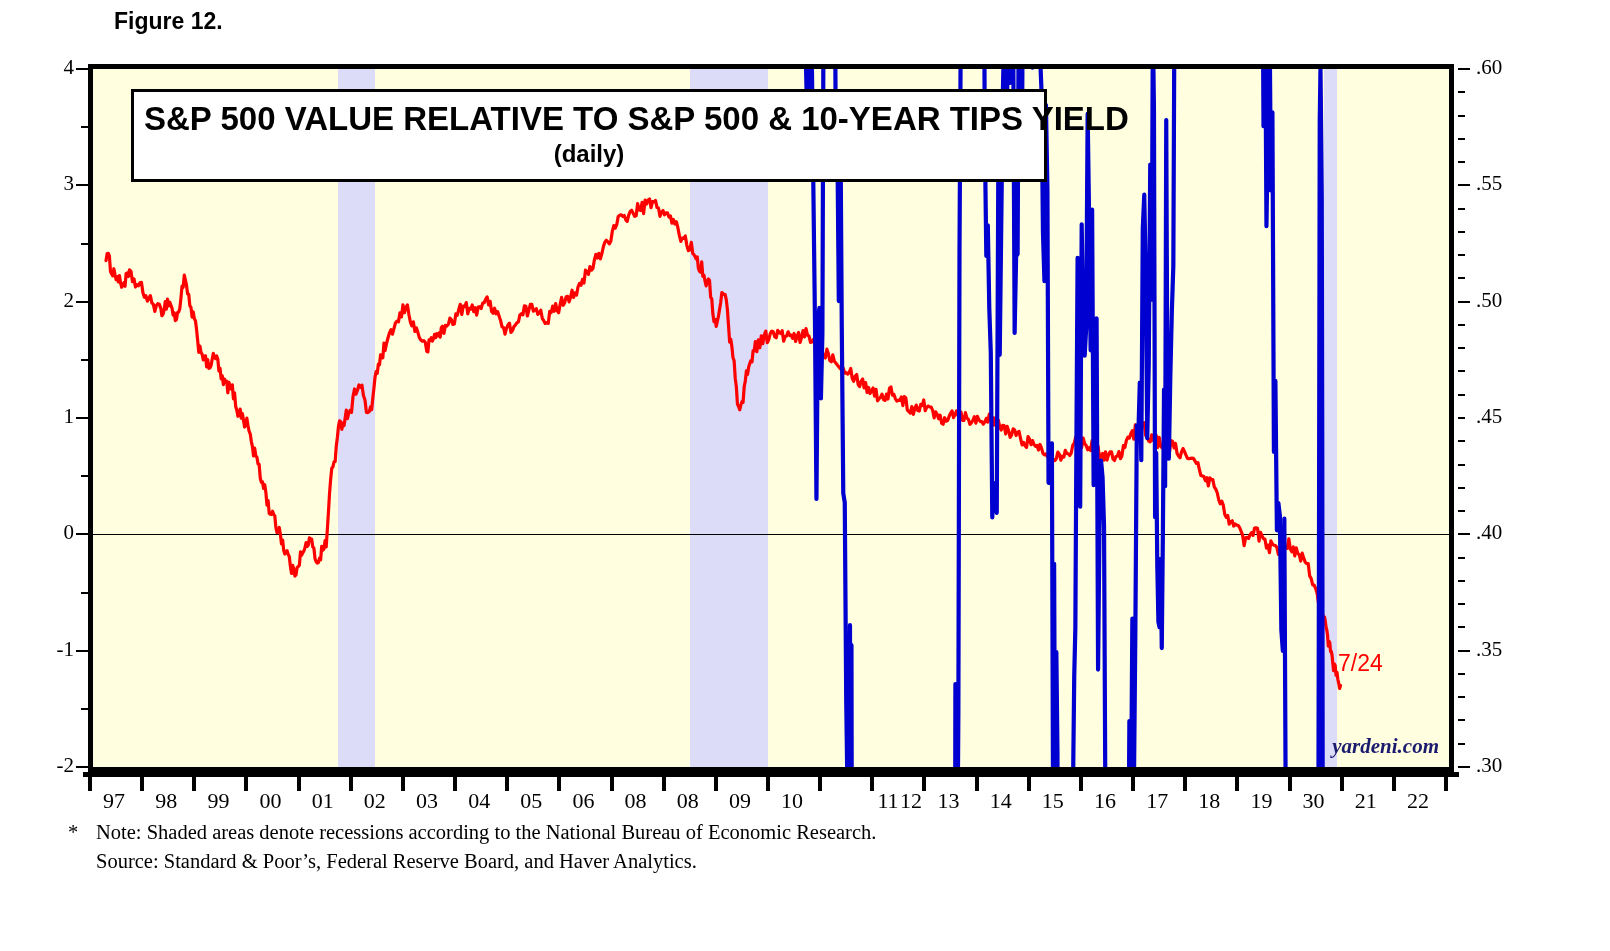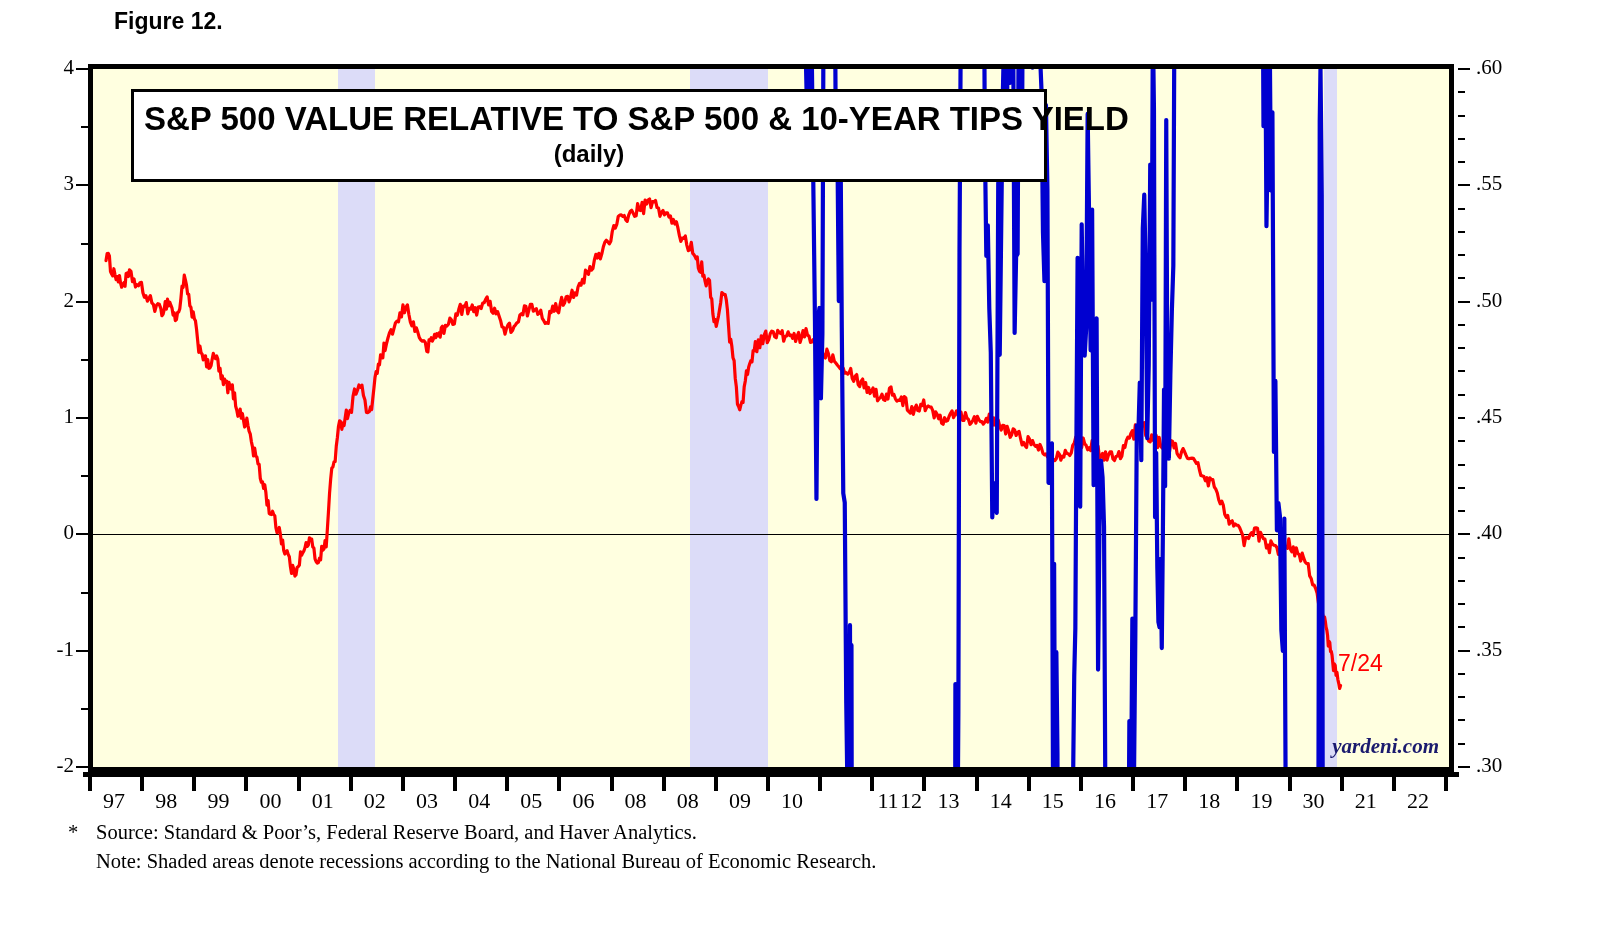--- a/index.html
+++ b/index.html
@@ -291,20 +291,20 @@
       <div class="xtick" style="left: 1303.85px;"></div>
       <div class="xlabel" style="left: 1329.92px;">22</div>
       <div class="xtick" style="left: 1356px;"></div>
     </div>
 
   <div id="footnotes">
     <div style="position:relative;">
       <span class="fn-star">*</span>
     </div>
     <div>
+      <span class="fn-body">Note: Shaded areas denote recessions according to the National Bureau of Economic Research.</span>
+    </div>
+    <div>
       <span class="fn-body">Source: Standard &amp; Poor’s, Federal Reserve Board, and Haver Analytics.</span>
     </div>
-    <div>
-      <span class="fn-body">Note: Shaded areas denote recessions according to the National Bureau of Economic Research.</span>
-    </div>
   </div>
 
 </div>
 
 </body></html>

